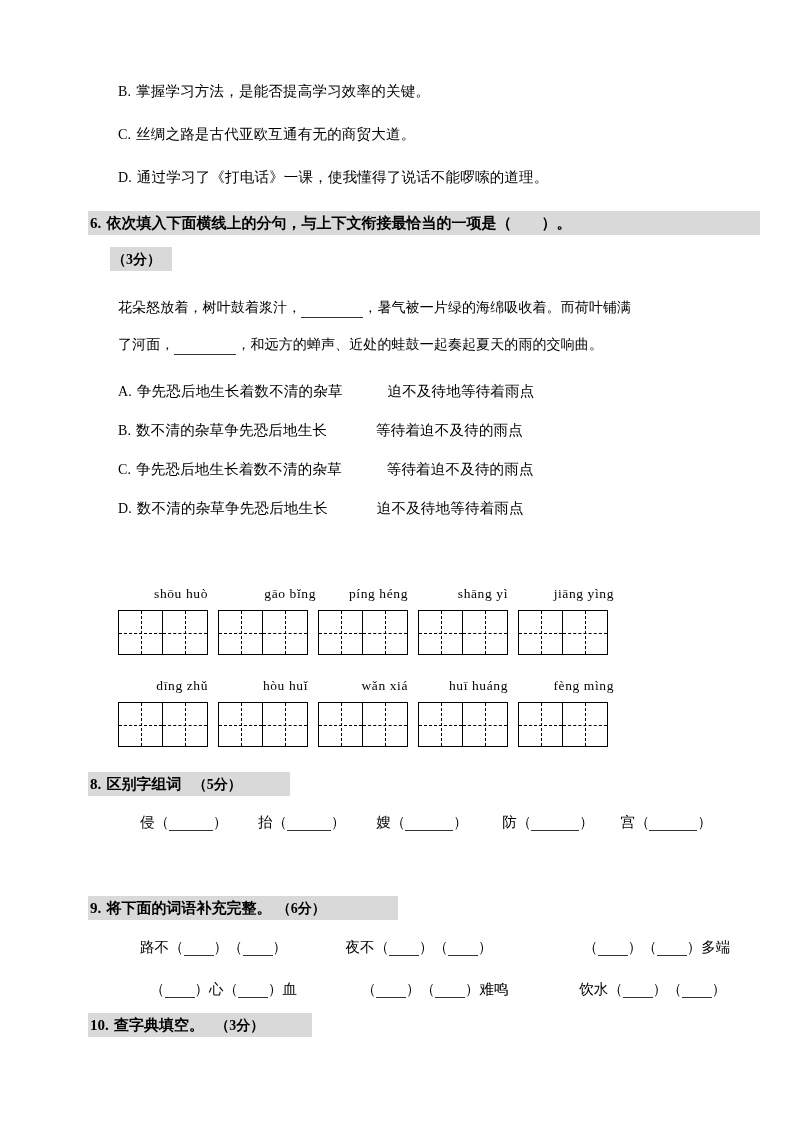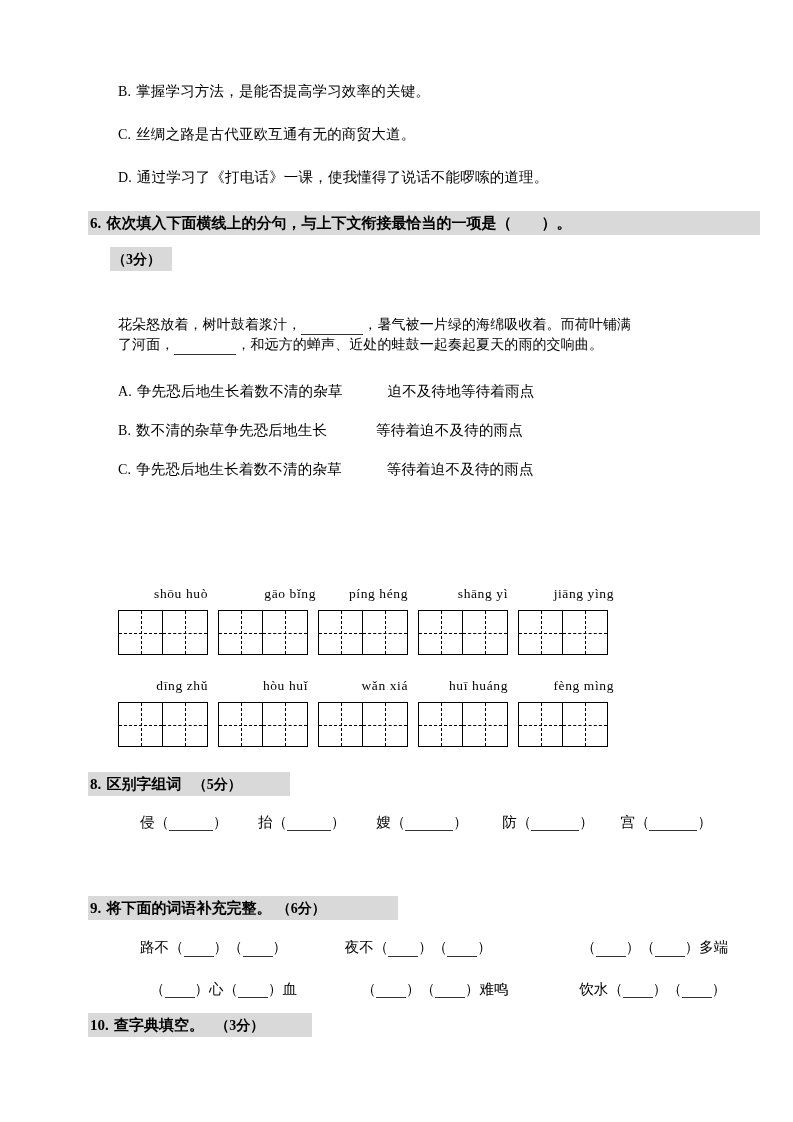--- a/index.html
+++ b/index.html
@@ -153,41 +153,46 @@
   </div>
 
   <div class="qhead" style="left:88px; top:211px; width:672px;">
     <span class="num">6</span><span class="num">.</span>
     <span>依次填入下面横线上的分句，与上下文衔接最恰当的一项是（　　）。</span>
   </div>
   <div class="qhead" style="left:110px; top:247px; width:62px; font-size:14px;">
     <span class="score">（3分）</span>
   </div>
 
-  <div class="passage-line" style="top:316px;">
+  <div class="passage-line" style="top:299px;">
     <span>花朵怒放着，树叶鼓着浆汁，</span><span class="blank-ul" style="width:62px;">&nbsp;</span><span>，暑气被一片绿的海绵吸收着。而荷叶铺满</span>
   </div>
   <div class="passage-line" style="top:336px;">
     <span>了河面，</span><span class="blank-ul" style="width:62px;">&nbsp;</span><span>，和远方的蝉声、近处的蛙鼓一起奏起夏天的雨的交响曲。</span>
   </div>
 
   <div class="opt-row" style="top:382px;">
     <span class="opt-letter">A</span><span class="opt-letter">.</span>
     <span>争先恐后地生长着数不清的杂草</span>
     <span style="margin-left:40px;">迫不及待地等待着雨点</span>
   </div>
   <div class="opt-row" style="top:421px;">
     <span class="opt-letter">B</span><span class="opt-letter">.</span>
     <span>数不清的杂草争先恐后地生长</span>
     <span style="margin-left:44px;">等待着迫不及待的雨点</span>
   </div>
   <div class="opt-row" style="top:460px;">
     <span class="opt-letter">C</span><span class="opt-letter">.</span>
     <span>争先恐后地生长着数不清的杂草</span>
     <span style="margin-left:40px;">等待着迫不及待的雨点</span>
+  </div>
+  <div class="opt-row" style="top:499px;">
+    <span class="opt-letter">D</span><span class="opt-letter">.</span>
+    <span>数不清的杂草争先恐后地生长</span>
+    <span style="margin-left:44px;">迫不及待地等待着雨点</span>
   </div>
 
 
   <div class="pinyin" style="left:118px; top:586px; width:90px;">shōu huò</div>
   <div class="pinyin" style="left:226px; top:586px; width:90px;">gāo bǐng</div>
   <div class="pinyin" style="left:318px; top:586px; width:90px;">píng héng</div>
   <div class="pinyin" style="left:418px; top:586px; width:90px;">shāng yì</div>
   <div class="pinyin" style="left:518px; top:586px; width:96px;">jiāng yìng</div>
 
   <div class="grid-pair" style="left:118px; top:610px;">
@@ -251,21 +256,21 @@
     <span class="fill-item" style="margin-left:30px;"><span>防</span>（<span class="paren-blank" style="width:48px;">&nbsp;</span>）</span>
     <span class="fill-item" style="margin-left:22px;"><span>宫</span>（<span class="paren-blank" style="width:48px;">&nbsp;</span>）</span>
   </div>
 
   <div class="qhead" style="left:88px; top:896px; width:310px;">
     <span class="num">9</span><span class="num">.</span>
     <span>将下面的词语补充完整。</span>
     <span class="score" style="font-size:14px;">（6分）</span>
   </div>
 
-  <div class="fill-row" style="left:140px; top:938px;font-family:Liberation Serif, serif;">
+  <div class="fill-row" style="left:140px; top:938px;">
     <span class="fill-item"><span>路不</span>（<span class="paren-blank" style="width:30px;">&nbsp;</span>）（<span class="paren-blank" style="width:30px;">&nbsp;</span>）</span>
     <span class="fill-item" style="margin-left:54px;"><span>夜不</span>（<span class="paren-blank" style="width:30px;">&nbsp;</span>）（<span class="paren-blank" style="width:30px;">&nbsp;</span>）</span>
     <span class="fill-item" style="margin-left:86px;">（<span class="paren-blank" style="width:30px;">&nbsp;</span>）（<span class="paren-blank" style="width:30px;">&nbsp;</span>）<span>多端</span></span>
   </div>
 
   <div class="fill-row" style="left:150px; top:980px;">
     <span class="fill-item">（<span class="paren-blank" style="width:30px;">&nbsp;</span>）<span>心</span>（<span class="paren-blank" style="width:30px;">&nbsp;</span>）<span>血</span></span>
     <span class="fill-item" style="margin-left:60px;">（<span class="paren-blank" style="width:30px;">&nbsp;</span>）（<span class="paren-blank" style="width:30px;">&nbsp;</span>）<span>难鸣</span></span>
     <span class="fill-item" style="margin-left:66px;"><span>饮水</span>（<span class="paren-blank" style="width:30px;">&nbsp;</span>）（<span class="paren-blank" style="width:30px;">&nbsp;</span>）</span>
   </div>

